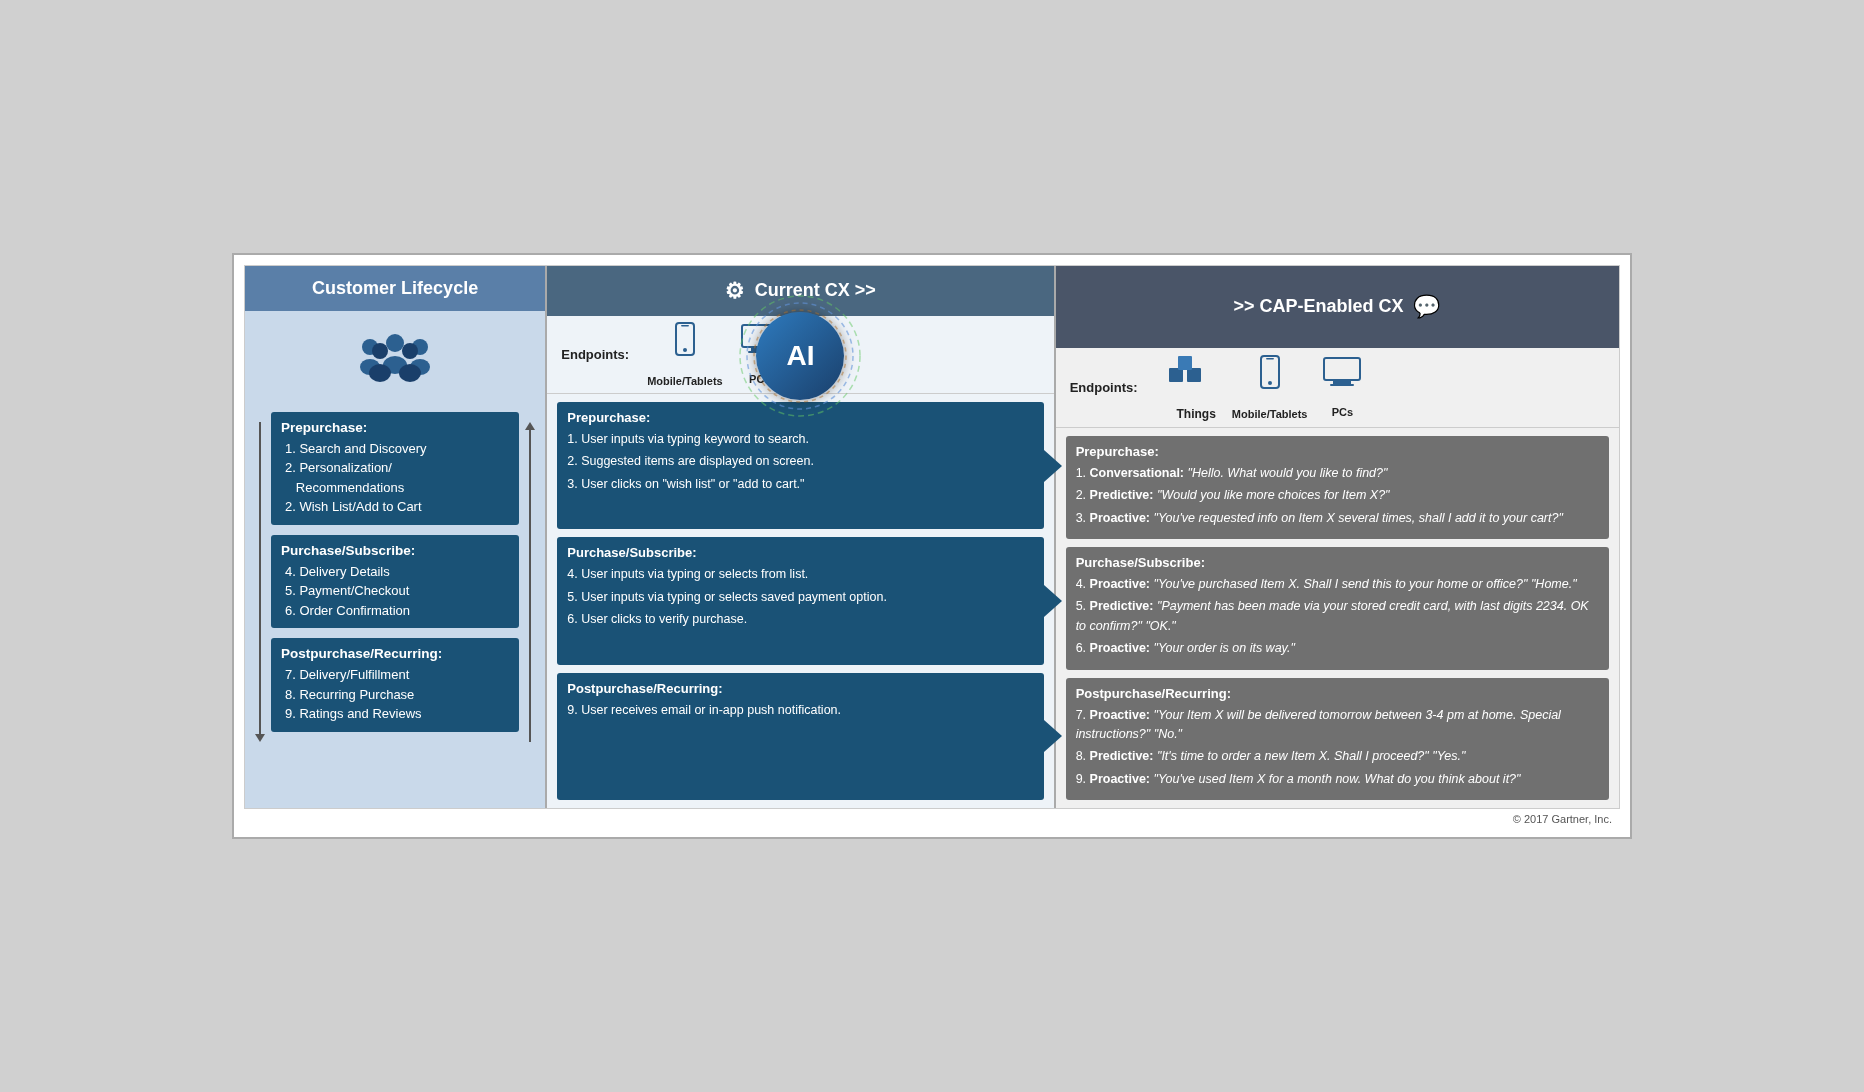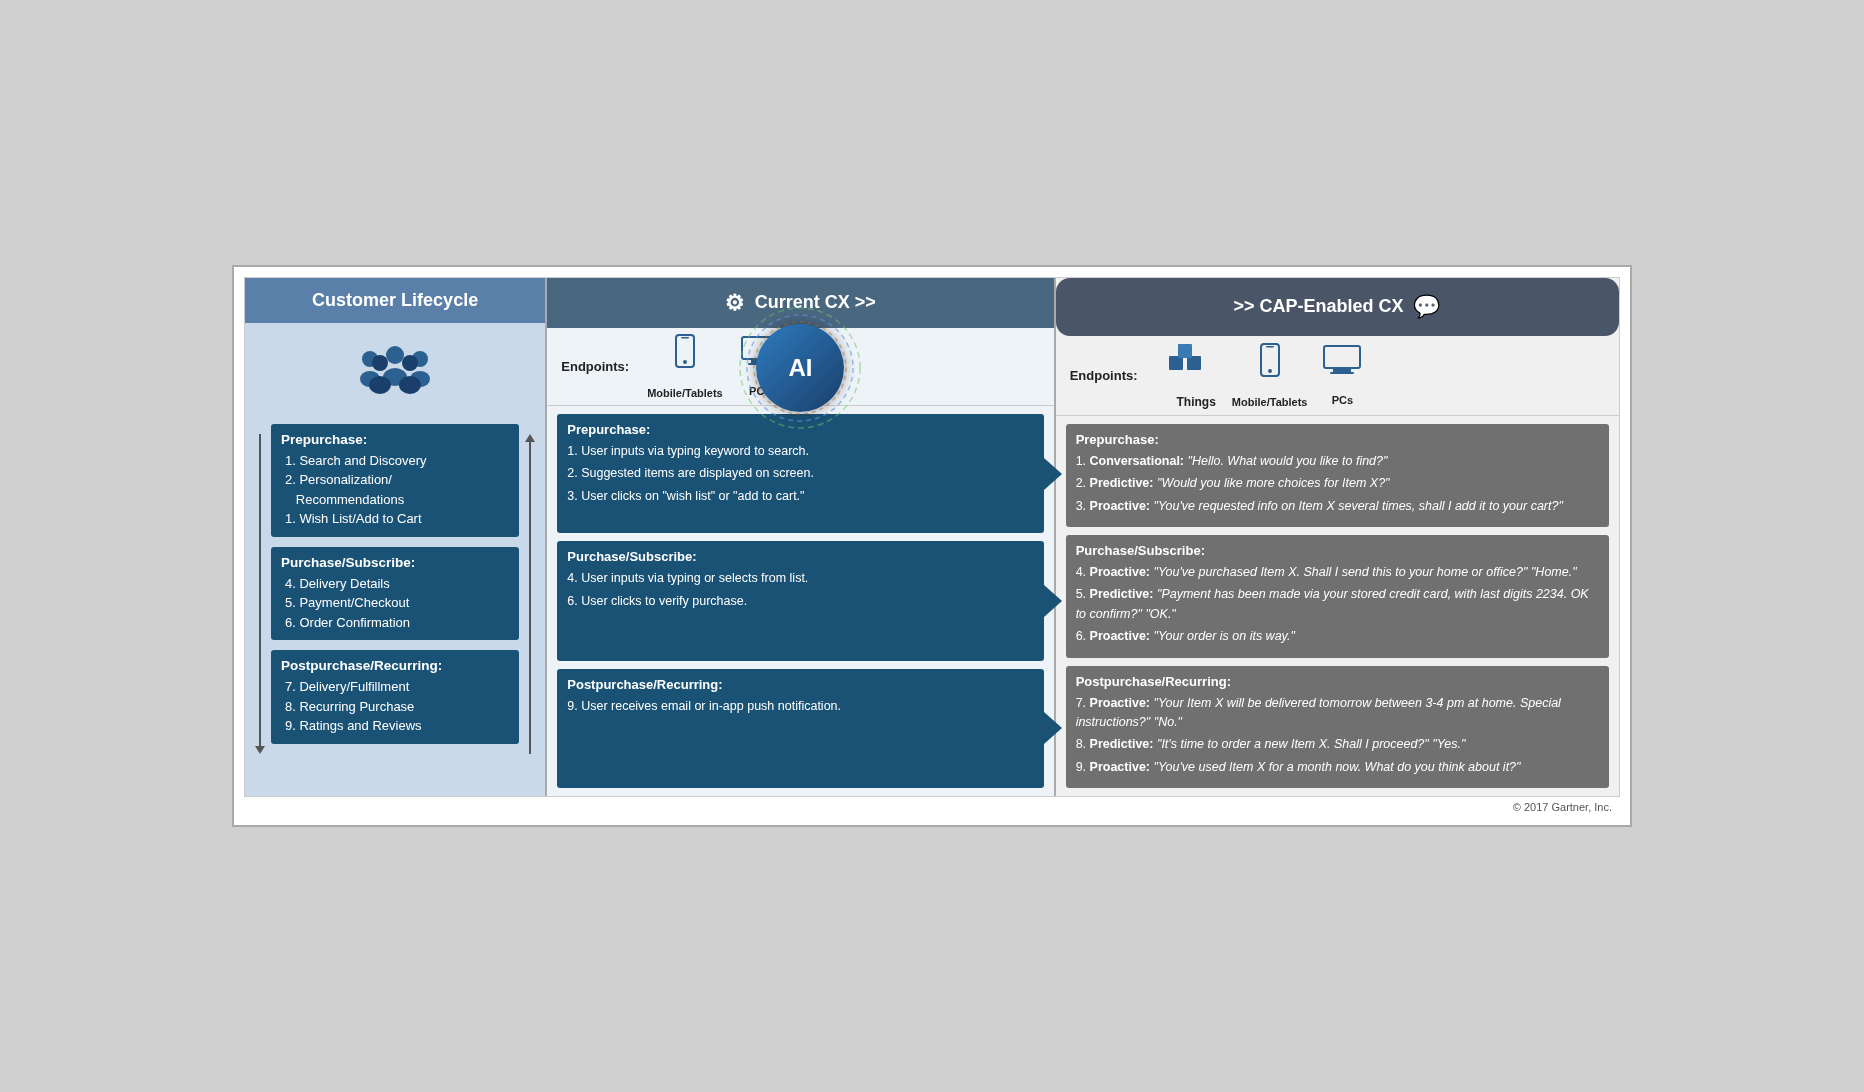--- a/index.html
+++ b/index.html
@@ -93,26 +93,25 @@
       background: #f0f0f0;
       display: flex;
       flex-direction: column;
     }
     .col-cap .col-header {
       background: #4a5568;
       color: white;
       text-align: center;
       font-size: 18px;
       font-weight: bold;
-      padding: 16px 8px;
+      padding: 28px 8px;
       display: flex;
       align-items: center;
       justify-content: center;
       gap: 10px;
-      border-radius: 14px;
     }
     
     .endpoints-row {
       display: flex;
       align-items: center;
       padding: 6px 14px;
       gap: 18px;
       background: #eef3f8;
       border-bottom: 1px solid #ccc;
       position: relative;
@@ -232,21 +231,21 @@
           <div style="display:flex; flex-direction:column; align-items:center; margin-right:6px; margin-top:10px;">
             <div style="width:2px; flex:1; background:#555; min-height:60px;"></div>
             <div style="width:0; height:0; border-left:5px solid transparent; border-right:5px solid transparent; border-top:8px solid #555;"></div>
           </div>
           <div style="flex:1;">
 
             <div class="lifecycle-section">
               <div class="section-title">Prepurchase:</div>
               <div class="item">1. Search and Discovery</div>
               <div class="item">2. Personalization/<br>&nbsp;&nbsp;&nbsp;Recommendations</div>
-              <div class="item">1. Wish List/Add to Cart</div>
+              <div class="item">2. Wish List/Add to Cart</div>
             </div>
 
             <div class="lifecycle-section">
               <div class="section-title">Purchase/Subscribe:</div>
               <div class="item">4. Delivery Details</div>
               <div class="item">5. Payment/Checkout</div>
               <div class="item">6. Order Confirmation</div>
             </div>
 
             <div class="lifecycle-section">
@@ -295,39 +294,40 @@
 
         <div style="position:absolute; left:50%; top:-15px; transform:translateX(-50%); z-index:20;">
           <div style="position:relative; width:110px; height:110px; display:flex; align-items:center; justify-content:center;">
 
             <svg width="130" height="130" style="position:absolute; top:-10px; left:-10px;">
               <circle cx="65" cy="65" r="60" fill="none" stroke="rgba(100,200,100,0.5)" stroke-width="1.5" stroke-dasharray="6,4"></circle>
               <circle cx="65" cy="65" r="53" fill="none" stroke="rgba(100,150,220,0.6)" stroke-width="1.5" stroke-dasharray="5,4"></circle>
               <circle cx="65" cy="65" r="46" fill="none" stroke="rgba(200,130,50,0.5)" stroke-width="1.5" stroke-dasharray="4,4"></circle>
             </svg>
 
-            <div style="width:88px; height:88px; border-radius:50%; background:linear-gradient(135deg, #2e7bbf, #1a3f6a); display:flex; align-items:center; justify-content:center; color:white; font-size:24px; font-weight:bold; z-index:5; box-shadow: 0 0 12px rgba(0,0,0,0.4);">AI</div>
+            <div style="width:88px; height:88px; border-radius:50%; background:linear-gradient(135deg, #2e7bbf, #1a3f6a); display:flex; align-items:center; justify-content:center; color:white; font-size:28px; font-weight:bold; z-index:5; box-shadow: 0 0 12px rgba(0,0,0,0.4);">AI</div>
           </div>
         </div>
       </div>
 
       <div class="cx-content">
 
         <div class="cx-section" style="position:relative;">
           <div class="section-title bold-text">Prepurchase:</div>
           <div class="item">1. User inputs via typing keyword to search.</div>
           <div class="item">2. Suggested items are displayed on screen.</div>
           <div class="item">3. User clicks on "wish list" or "add to cart."</div>
 
           <div style="position:absolute; right:-18px; top:50%; transform:translateY(-50%); width:0; height:0; border-top:16px solid transparent; border-bottom:16px solid transparent; border-left:18px solid #1a5276; z-index:5;"></div>
         </div>
 
         <div class="cx-section" style="position:relative;">
           <div class="section-title bold-text">Purchase/Subscribe:</div>
           <div class="item">4. User inputs via typing or selects from list.</div>
+          <div class="item">5. User inputs via typing or selects saved payment option.</div>
           <div class="item">6. User clicks to verify purchase.</div>
           <div style="position:absolute; right:-18px; top:50%; transform:translateY(-50%); width:0; height:0; border-top:16px solid transparent; border-bottom:16px solid transparent; border-left:18px solid #1a5276; z-index:5;"></div>
         </div>
 
         <div class="cx-section" style="position:relative;">
           <div class="section-title bold-text">Postpurchase/Recurring:</div>
           <div class="item">9. User receives email or in-app push notification.</div>
           <div style="position:absolute; right:-18px; top:50%; transform:translateY(-50%); width:0; height:0; border-top:16px solid transparent; border-bottom:16px solid transparent; border-left:18px solid #1a5276; z-index:5;"></div>
         </div>
       </div>

